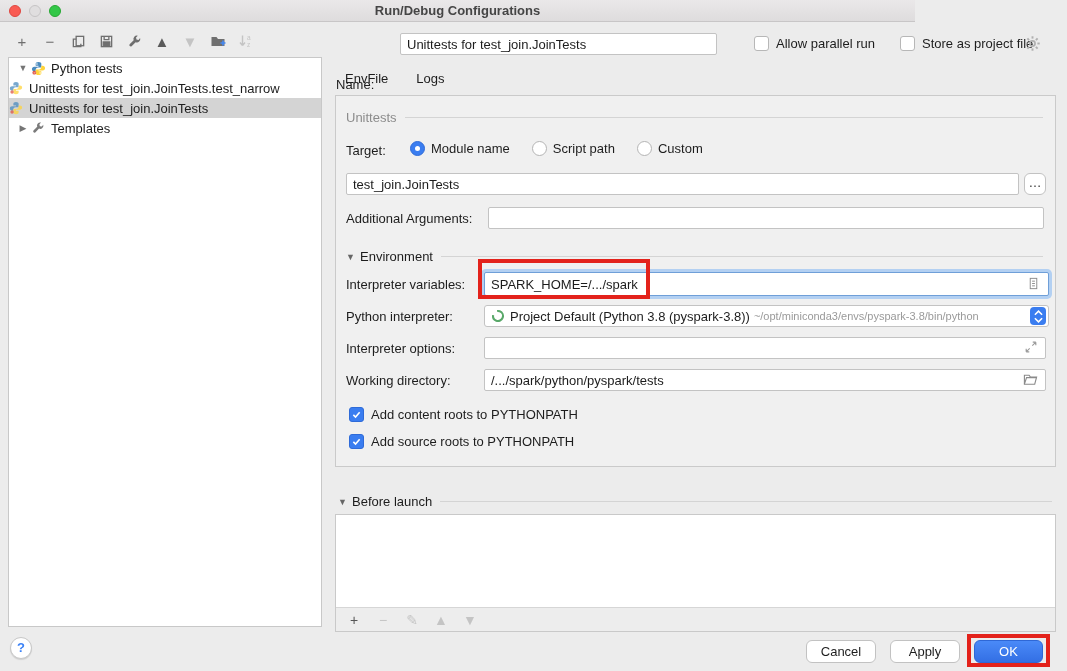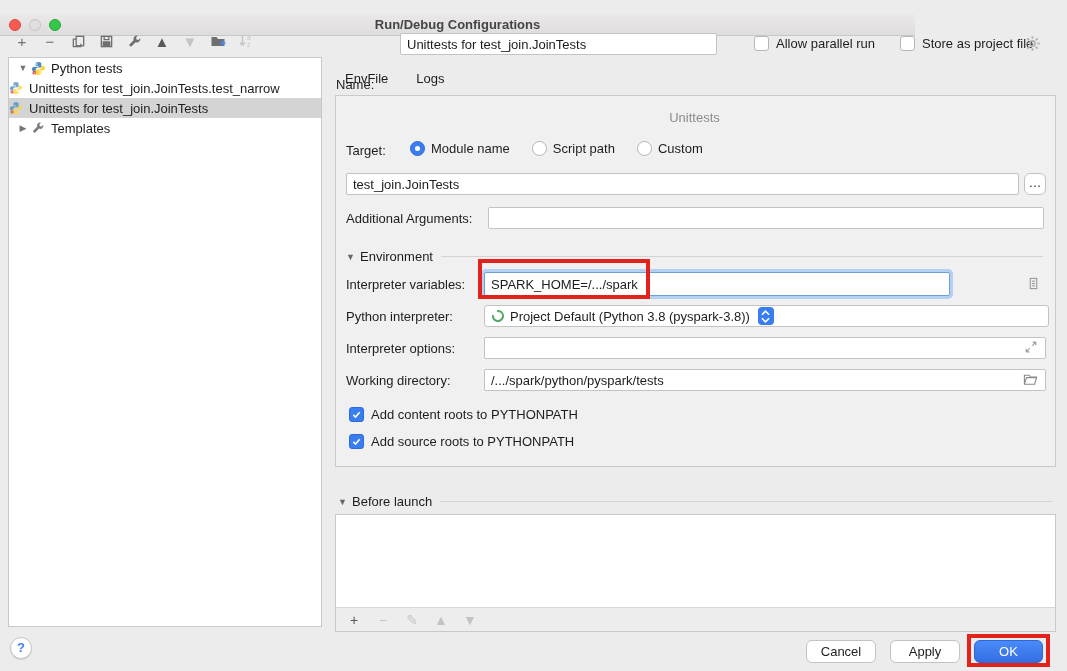--- a/index.html
+++ b/index.html
@@ -4,21 +4,21 @@
 <style>
   * { margin:0; padding:0; box-sizing:border-box; }
   html,body { font-family:"Liberation Sans", sans-serif; }
   .window {
     position:relative; width:1067px; height:671px;
     background:#ececec; overflow:hidden;
     font-size:13px; color:#1d1d1d;
   }
   
   .titlebar {
-    position:absolute; left:0; top:14px; width:915px; height:22px;
+    position:absolute; left:0; top:0; width:915px; height:22px;
     background:linear-gradient(#eae8e9,#dedcdd);
     border-bottom:1px solid #c8c6c7;
   }
   .lights { position:absolute; left:9px; top:5px; display:flex; gap:8px; }
   .light { width:12px; height:12px; border-radius:50%; }
   .light.red   { background:#f95b53; border:1px solid #df4741; }
   .light.gray  { background:#e0dedf; border:1px solid #c6c4c5; }
   .light.green { background:#34c748; border:1px solid #27a833; }
   .title-text {
     position:absolute; left:0; right:0; top:3px; text-align:center;
@@ -235,21 +235,21 @@
     </svg>
   </span>
 
   <div class="tabs">
     <div class="tab">EnvFile</div>
     <div class="tab">Logs</div>
   </div>
 
   <div class="config-area">
 
-    <div class="sect" style="left:10px; top:14px; right:12px;flex-direction:column;">
+    <div class="sect" style="left:10px; top:14px; right:12px;">
       <span class="stitle gray">Unittests</span>
       <span class="hline"></span>
     </div>
 
     <span class="lbl" style="left:10px; top:47px;">Target:</span>
     <div class="radgrp" style="left:74px; top:45px;">
       <span class="radio sel"></span>
       <span>Module name</span>
       <span class="gap"></span>
       <span class="radio"></span>
@@ -265,39 +265,40 @@
     <span class="lbl" style="left:10px; top:115px;">Additional Arguments:</span>
     <input class="tf" style="left: 152px; top: 111px; width: 556px;">
 
     <div class="sect" style="left:10px; top:153px; right:12px;">
       <span class="tri">▼</span>
       <span class="stitle">Environment</span>
       <span class="hline"></span>
     </div>
 
     <span class="lbl" style="left:10px; top:181px;">Interpreter variables:</span>
-    <input class="tf env-focus" style="left: 148px; top: 176px; width: 466px; padding-right: 34px;" value="SPARK_HOME=/.../spark">
+    <input class="tf env-focus" style="left: 148px; top: 176px; width: 565px; padding-right: 34px;" value="SPARK_HOME=/.../spark">
     <span class="field-icon" style="left:690px; top:180px;">
       <svg width="15" height="15" viewBox="0 0 16 16" stroke="#8a8a8a" fill="none">
         <rect x="4.5" y="2.5" width="7" height="11"></rect>
         <line x1="6.5" y1="5.5" x2="9.5" y2="5.5"></line>
           <line x1="6.5" y1="8" x2="9.5" y2="8"></line>
           <line x1="6.5" y1="10.5" x2="9.5" y2="10.5"></line>
       </svg>
     </span>
     <div class="hl-red" style="left:142px; top:163px; width:172px; height:40px;"></div>
 
     <span class="lbl" style="left:10px; top:213px;">Python interpreter:</span>
     <div class="combo" style="left:148px; top:209px; width:565px;">
       <span>
         <svg width="14" height="14" viewBox="0 0 14 14">
           <circle cx="7" cy="7" r="5" fill="none" stroke="#59a869" stroke-width="2.1" stroke-dasharray="22 6" transform="rotate(-70 7 7)"></circle>
         </svg>
       </span>
       <span class="ctext">Project Default (Python 3.8 (pyspark-3.8))</span>
+      <span class="cpath">~/opt/miniconda3/envs/pyspark-3.8/bin/python</span>
       <span class="stepper">
         <svg width="9" height="6" viewBox="0 0 10 6">
             <path d="M1 5 L5 1 L9 5" stroke="#fff" stroke-width="1.7" fill="none"></path>
           </svg>
         <svg width="9" height="6" viewBox="0 0 10 6">
             <path d="M1 1 L5 5 L9 1" stroke="#fff" stroke-width="1.7" fill="none"></path>
           </svg>
       </span>
     </div>
 

